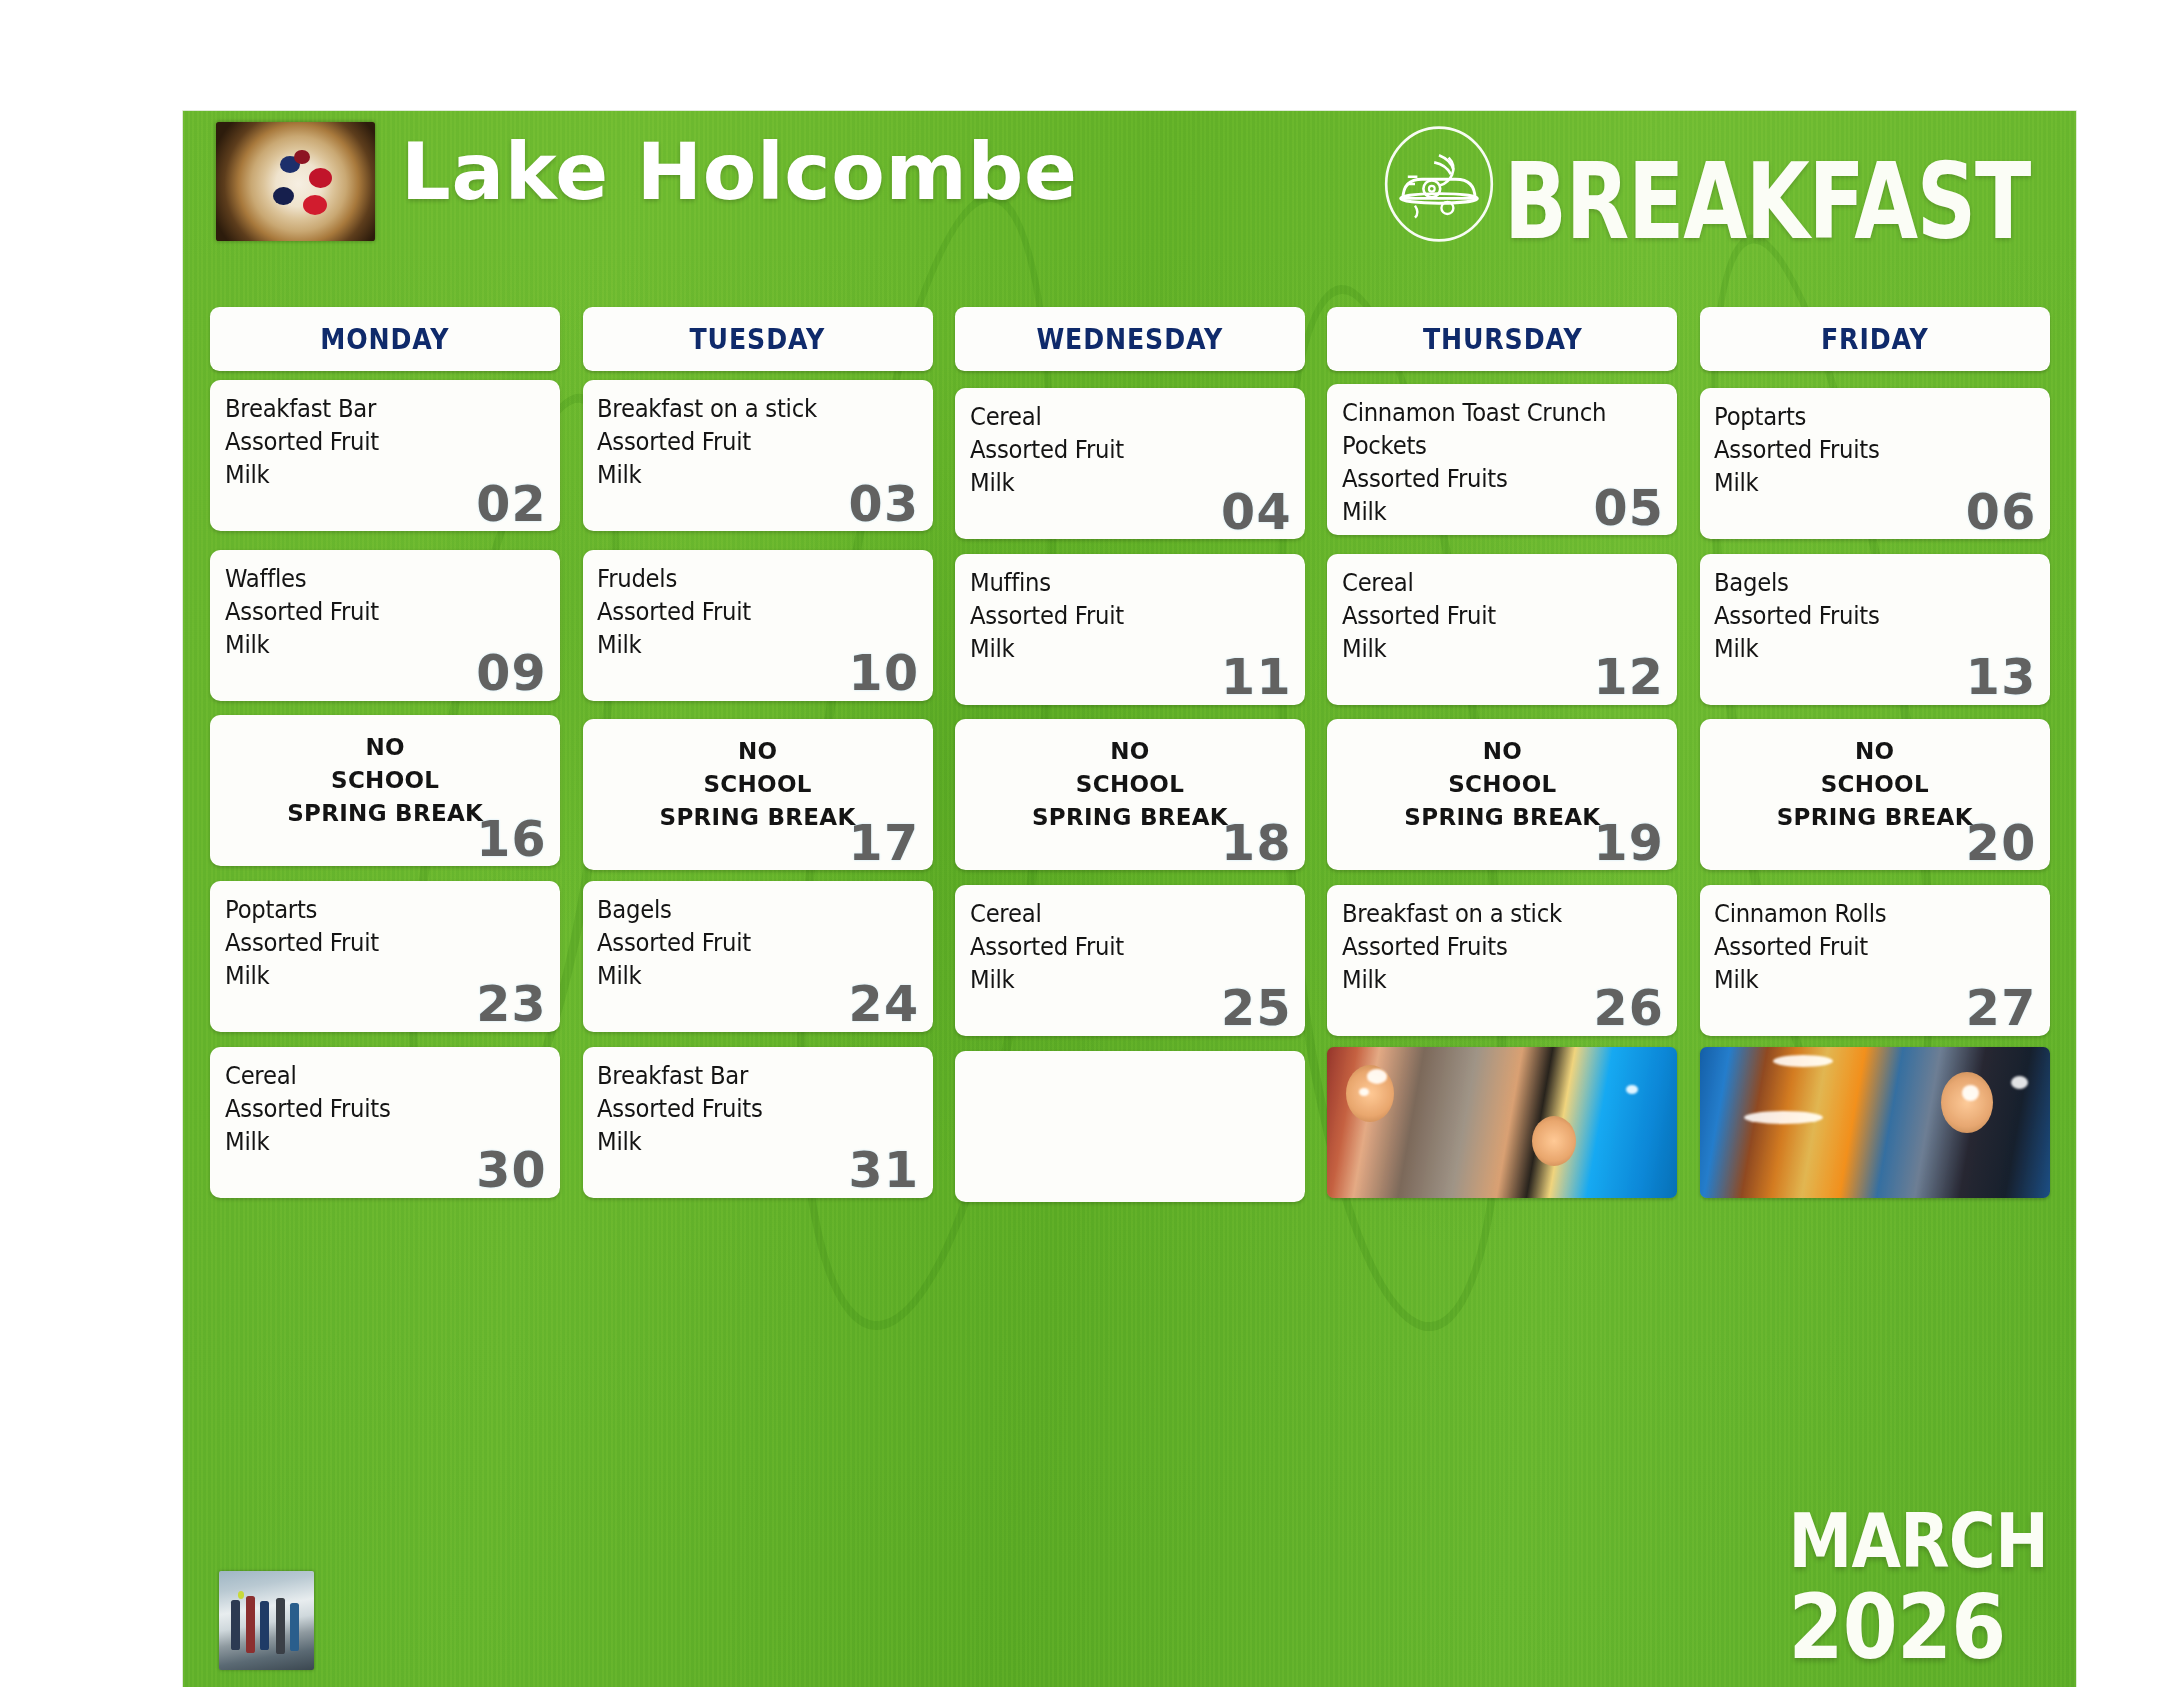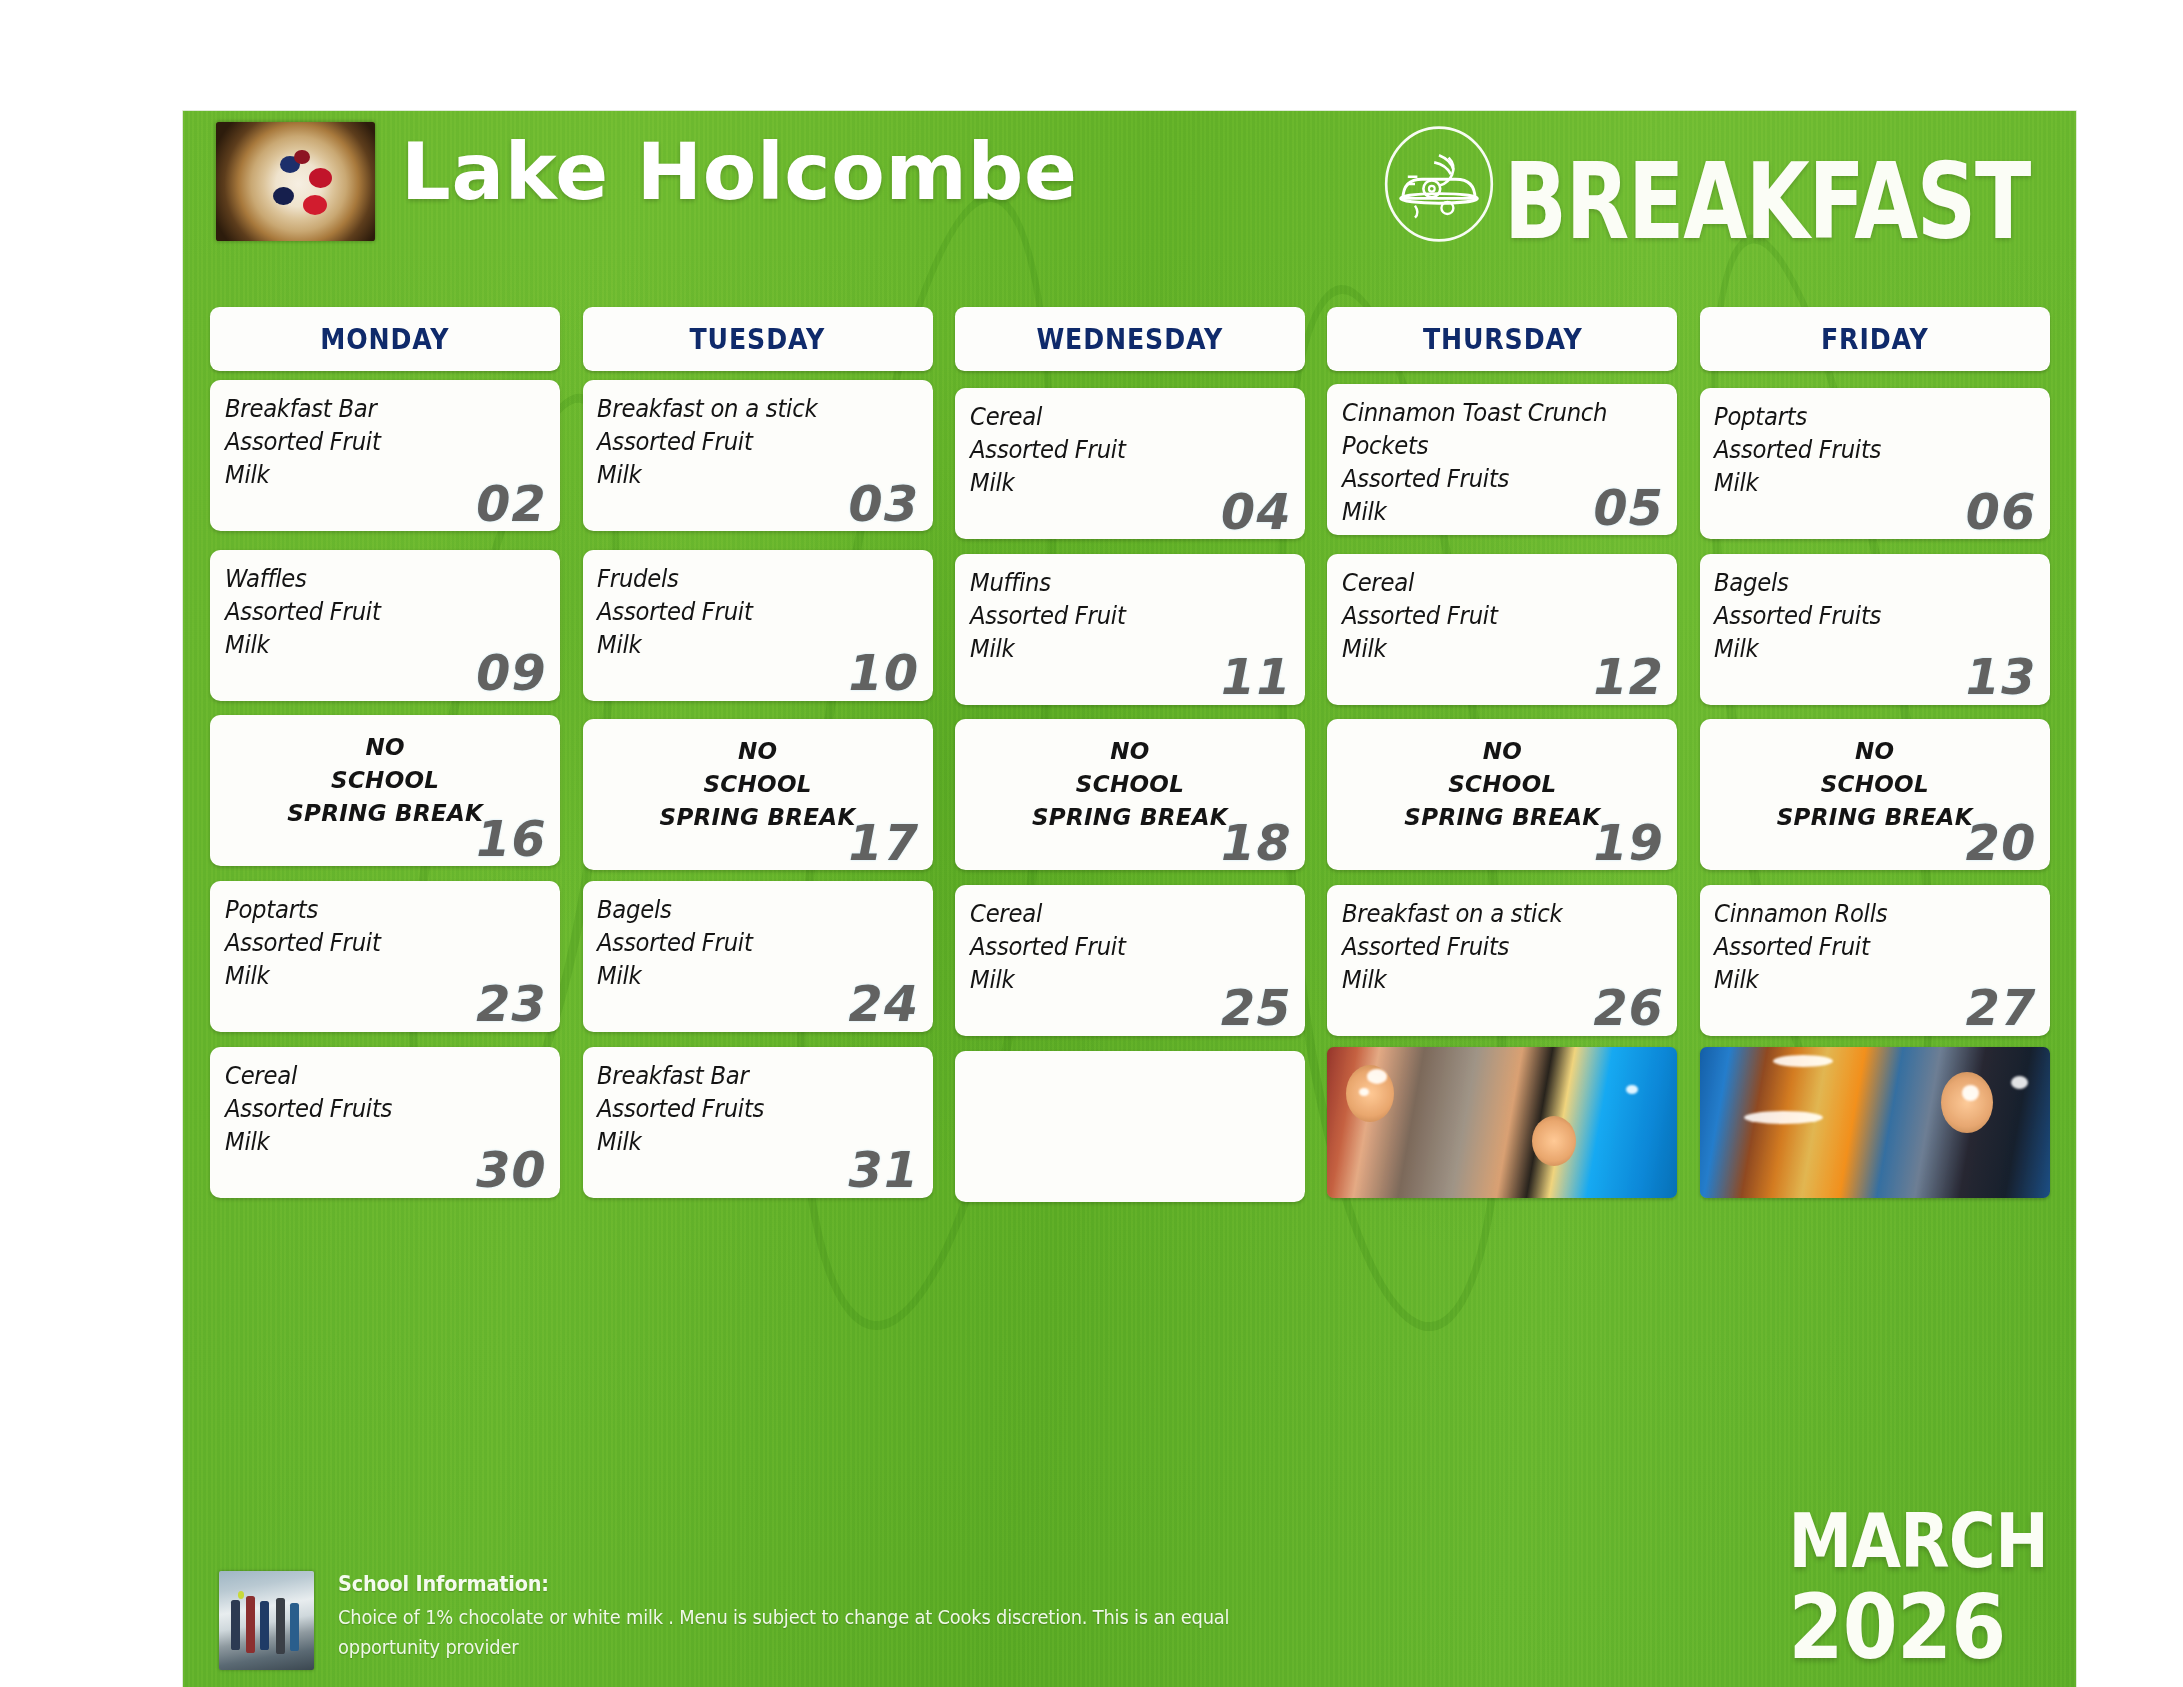--- a/index.html
+++ b/index.html
@@ -146,21 +146,20 @@
 
   
   .week { margin-bottom: 10.6px; }
   .cell {
     position: relative;
     background: #fdfdfa;
     border-radius: 10.6px;
     height: 151px;
     box-shadow: 0 1.3px 3.3px rgba(0,0,0,0.17);
     overflow: hidden;
-    font-style: italic;
   }
   .cell.nudged { margin-top: 8px; }
   .cell.nudged-sm { margin-top: 4px; }
 
   .items {
     position: absolute;
     left: 14.6px; top: 12px; right: 9.3px;
     font-family: "DejaVu Sans", sans-serif;
     font-size: 24.5px;
     line-height: 1.35;
@@ -612,24 +611,20 @@
   <div id="footer">
     <div id="school-photo">
       <div class="kid" style="left:12px; top:29px; height:50px; background:#2c3a52;"></div>
       <div class="kid" style="left:26.5px; top:25px; height:57px; background:#8c2f2f;"></div>
       <div class="kid" style="left:41px; top:30px; height:49px; background:#1f3b66;"></div>
       <div class="kid" style="left:57px; top:26.5px; height:56px; background:#3a3f46;"></div>
       <div class="kid" style="left:71px; top:32px; height:48px; background:#2a5e8c;"></div>
       <div class="kid" style="left:18.5px; top:20px; width:6.6px; height:8px; background:#c8d93a; border-radius:50%;"></div>
     </div>
 
-    <div id="school-info">
-      <div class="title">School Information:</div>
-      <div class="body">Choice of 1% chocolate or white milk . Menu is subject to change at Cooks discretion. This is an equal opportunity provider</div>
-    </div>
 
     <div id="month-year">
       <span class="m">MARCH</span>
       <span class="y">2026</span>
     </div>
   </div>
 
 </div>
 
 

